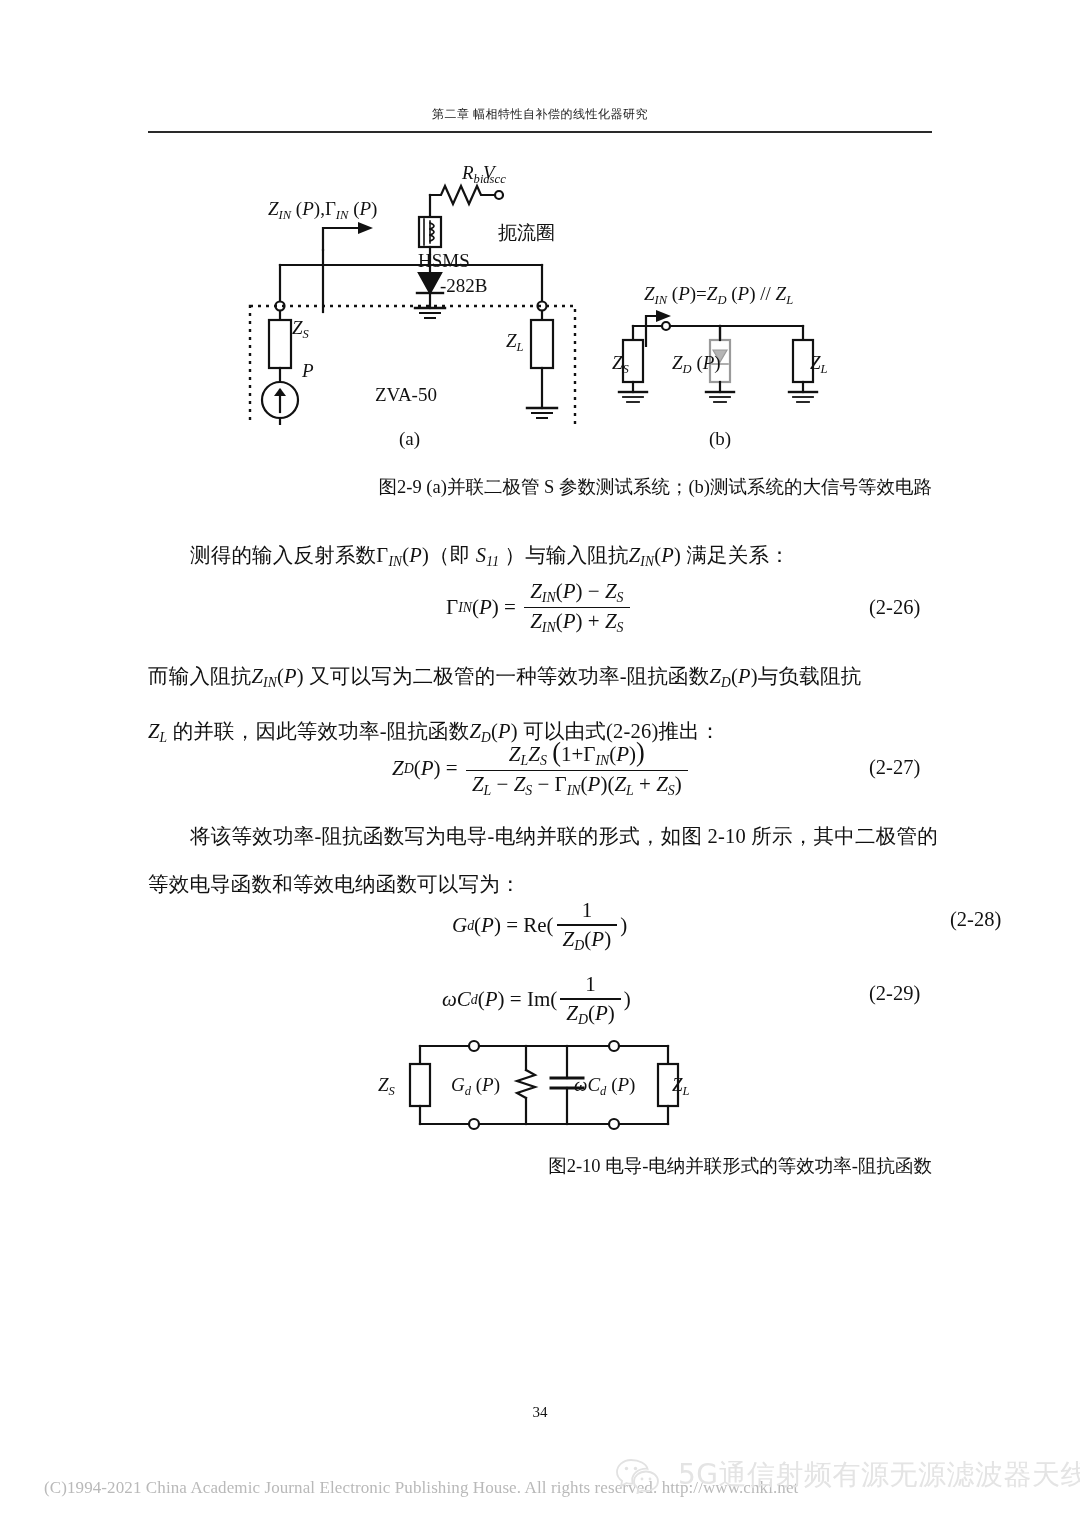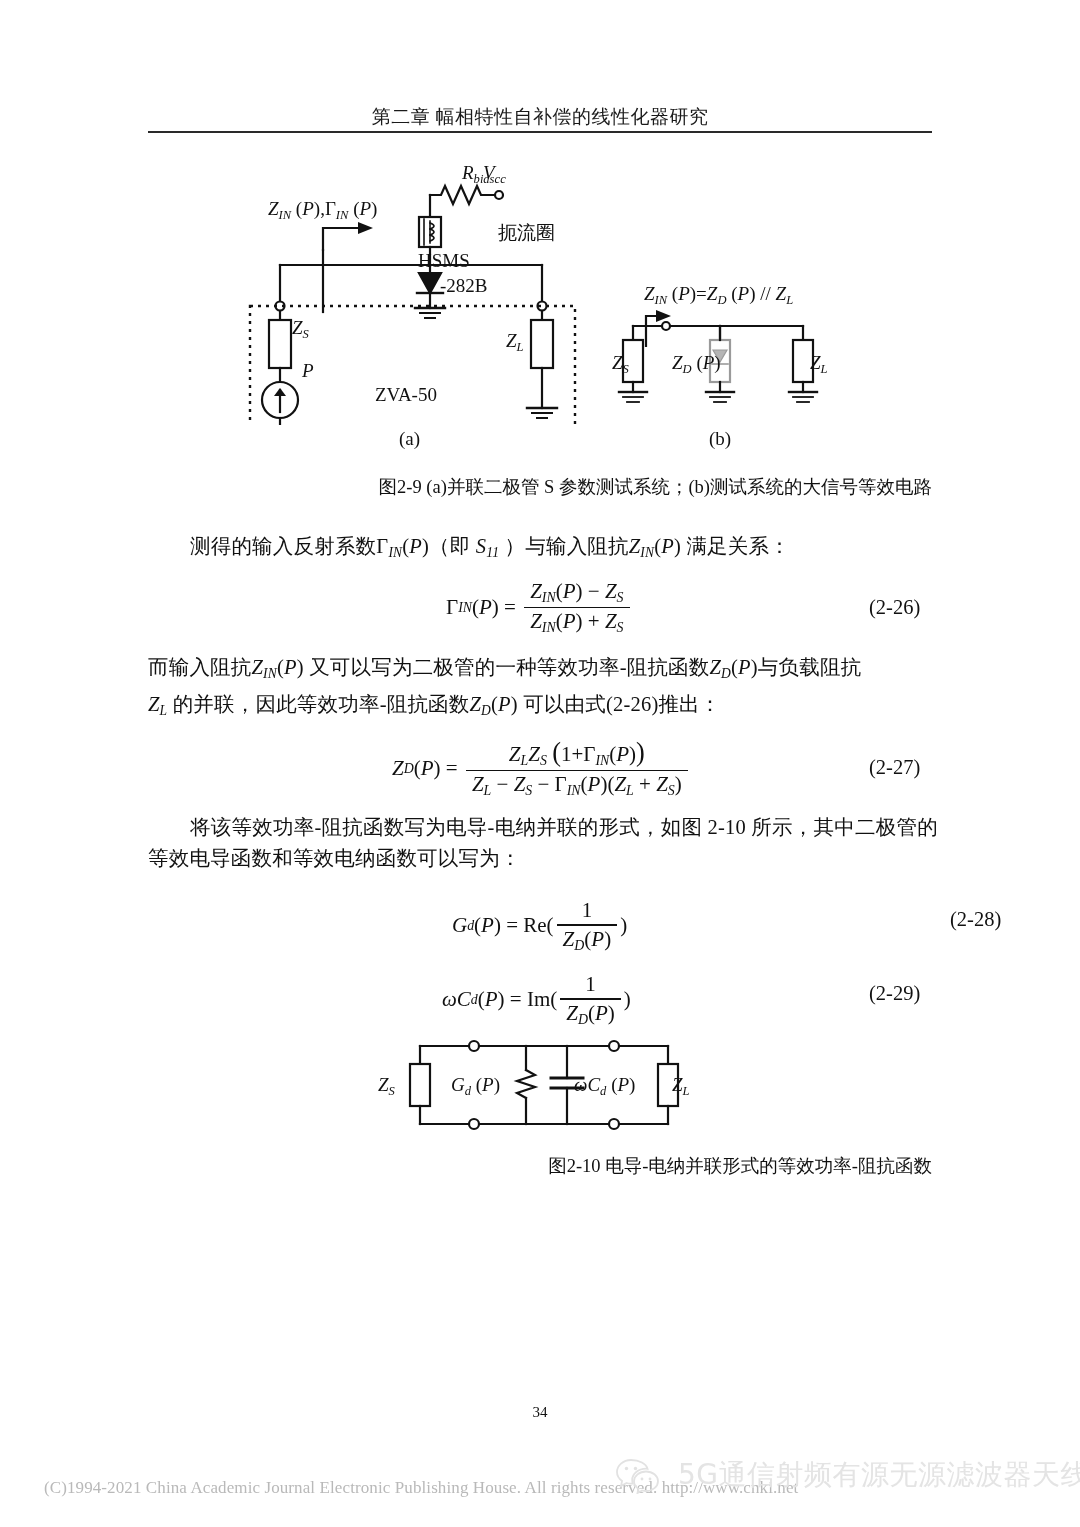--- a/index.html
+++ b/index.html
@@ -22,38 +22,38 @@
 
   
   .header {
     position: absolute;
     left: 148px;
     top: 104px;
     width: 784px;
     text-align: center;
   }
   .header-title {
-    font-size: 19px;
+    font-size: 12px;
     letter-spacing: 0.5px;
     color: #1a1a1a;
   }
   .header-rule {
     position: absolute;
     left: 148px;
     top: 131px;
     width: 784px;
     height: 2px;
     background: #2a2a2a;
   }
 
   
   .para {
     position: absolute;
     font-size: 20.5px;
-    line-height: 31px;
+    line-height: 48px;
     color: #111;
     letter-spacing: 0.2px;
   }
   .para i, .eq i { font-style: italic; }
   sub { font-size: 0.66em; vertical-align: -0.28em; font-style: italic; }
   .upr { font-style: normal; }
 
   .caption {
     position: absolute;
     font-size: 18.5px;

